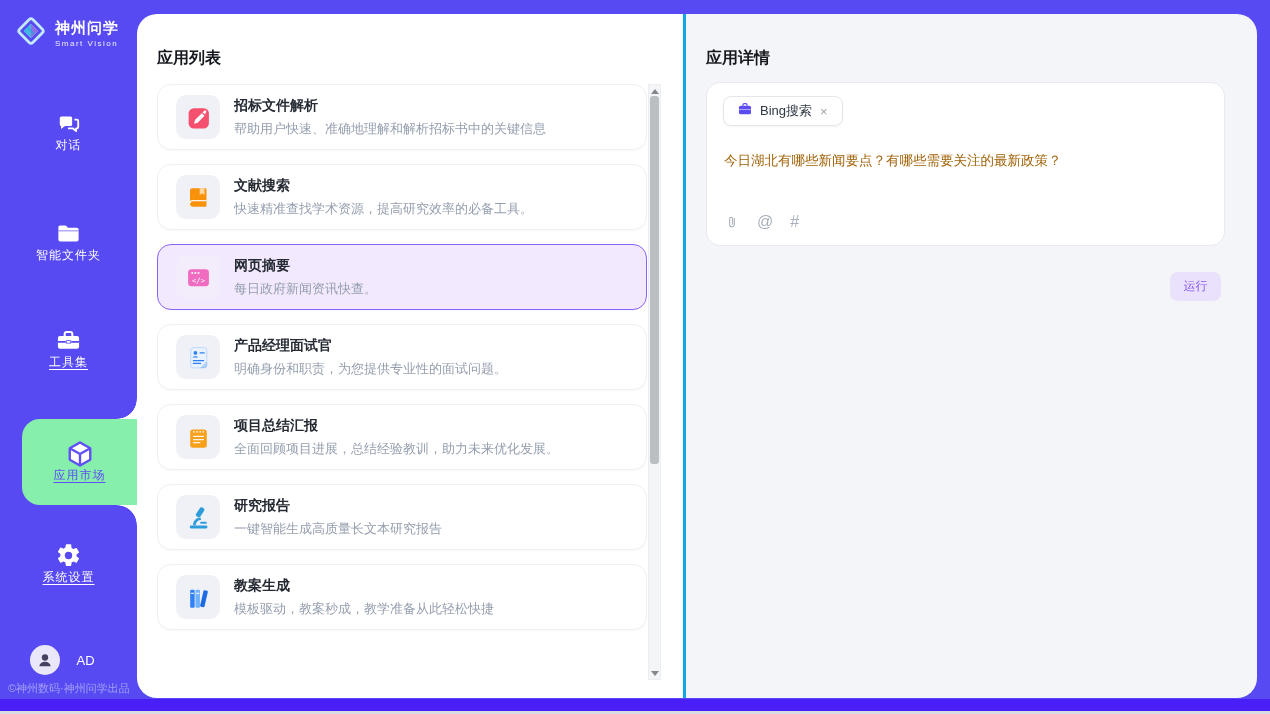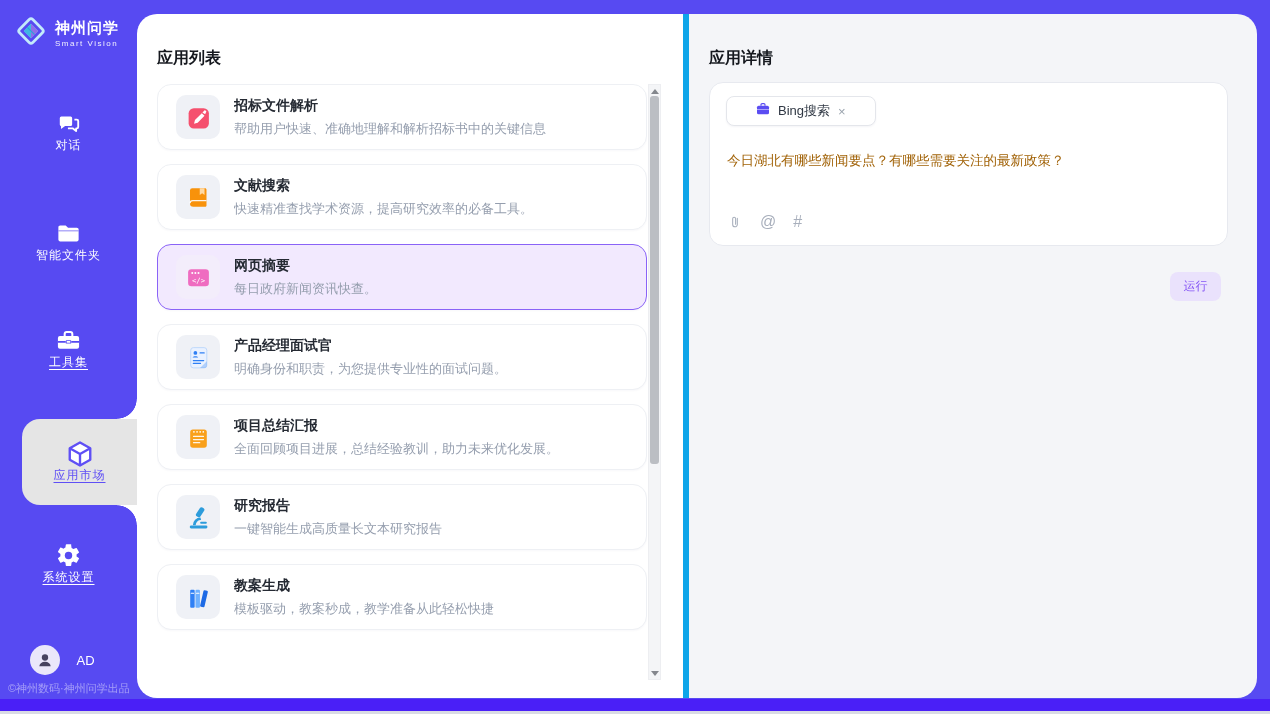--- a/index.html
+++ b/index.html
@@ -20,21 +20,21 @@
   .logo { position:absolute; top:14px; left:14px; display:flex; align-items:center; gap:7px; }
   .logo-text .t1 { font-size:15px; font-weight:700; letter-spacing:1px; }
   .logo-text .t2 { font-size:8px; letter-spacing:1.5px; opacity:.92; margin-top:1px; }
 
   .nav-item { position:absolute; left:0; width:137px; display:flex; flex-direction:column;
               align-items:center; cursor:pointer; }
   .nav-label { font-size:12px; letter-spacing:1px; color:#fff; }
   .nav-item.underlined .nav-label { text-decoration:underline; text-underline-offset:3px; }
   .nav-icon { height:27px; display:flex; align-items:center; justify-content:center; }
 
-  .nav-item.active { left:22px; width:115px; height:86px; background:#e5e5e5;
+  .nav-item.active { left:22px; width:115px; height:86px; background:#86efac;
                      border-radius:18px 0 0 18px; justify-content:center; }
   .nav-item.active .nav-label { color:#5F4FF5; }
   .nav-item.active::before, .nav-item.active::after {
     content:''; position:absolute; right:0; width:20px; height:20px;
   }
   .nav-item.active::before { top:-20px;
     background:radial-gradient(circle 20px at 0 0, #574AF2 19.4px, #fff 20px); }
   .nav-item.active::after  { bottom:-20px;
     background:radial-gradient(circle 20px at 0 100%, #574AF2 19.4px, #fff 20px); }
 
@@ -73,25 +73,25 @@
                display:flex; align-items:center; justify-content:center; cursor:pointer; }
   .scroll-up { top:0; } .scroll-down { bottom:0; }
   .tri-up   { width:0; height:0; border-left:4px solid transparent; border-right:4px solid transparent;
               border-bottom:5px solid #84878D; }
   .tri-down { width:0; height:0; border-left:4px solid transparent; border-right:4px solid transparent;
               border-top:5px solid #84878D; }
   .scroll-thumb { position:absolute; left:1px; top:11px; width:9px; height:368px;
               background:#BBBEC3; border-radius:3px; cursor:grab; }
 
   
-  .detail-panel { position:relative; flex:1; background:#F4F5F8; border-left:6px solid #0ea5e9; }
+  .detail-panel { position:relative; flex:1; background:#F4F5F8; border-left:3px solid #0ea5e9; }
   .detail-card { position:absolute; left:20px; top:68px; width:519px; height:164px;
                  background:#fff; border:1px solid #E7E9EF; border-radius:14px; }
   .tool-tag { position:absolute; left:16px; top:13px; height:30px; display:inline-flex;
-              align-items:center; gap:7px; padding:0 28px; background:#fff;
+              align-items:center; gap:7px; padding:0 13px; background:#fff;
               border:1px solid #E4E6EB; border-radius:8px; box-shadow:0 1px 2px rgba(30,40,90,.05);
               cursor:default; }
   .tag-label { font-size:13px; color:#2F3743; }
   .tag-close { font-size:13px; color:#9AA3AD; cursor:pointer; padding:0 1px; }
   .query-text { position:absolute; left:17px; top:69px; right:16px; font-size:13.5px;
                 color:#a16207; line-height:1.4; cursor:text; }
   .attach-row { position:absolute; left:17px; bottom:14px; display:flex; align-items:center; gap:17px; }
   .attach-ic { color:#A8AFBC; font-size:16px; line-height:1; cursor:pointer;
                display:flex; align-items:center; }
   .run-btn { position:absolute; top:258px; right:36px; width:51px; height:29px;

